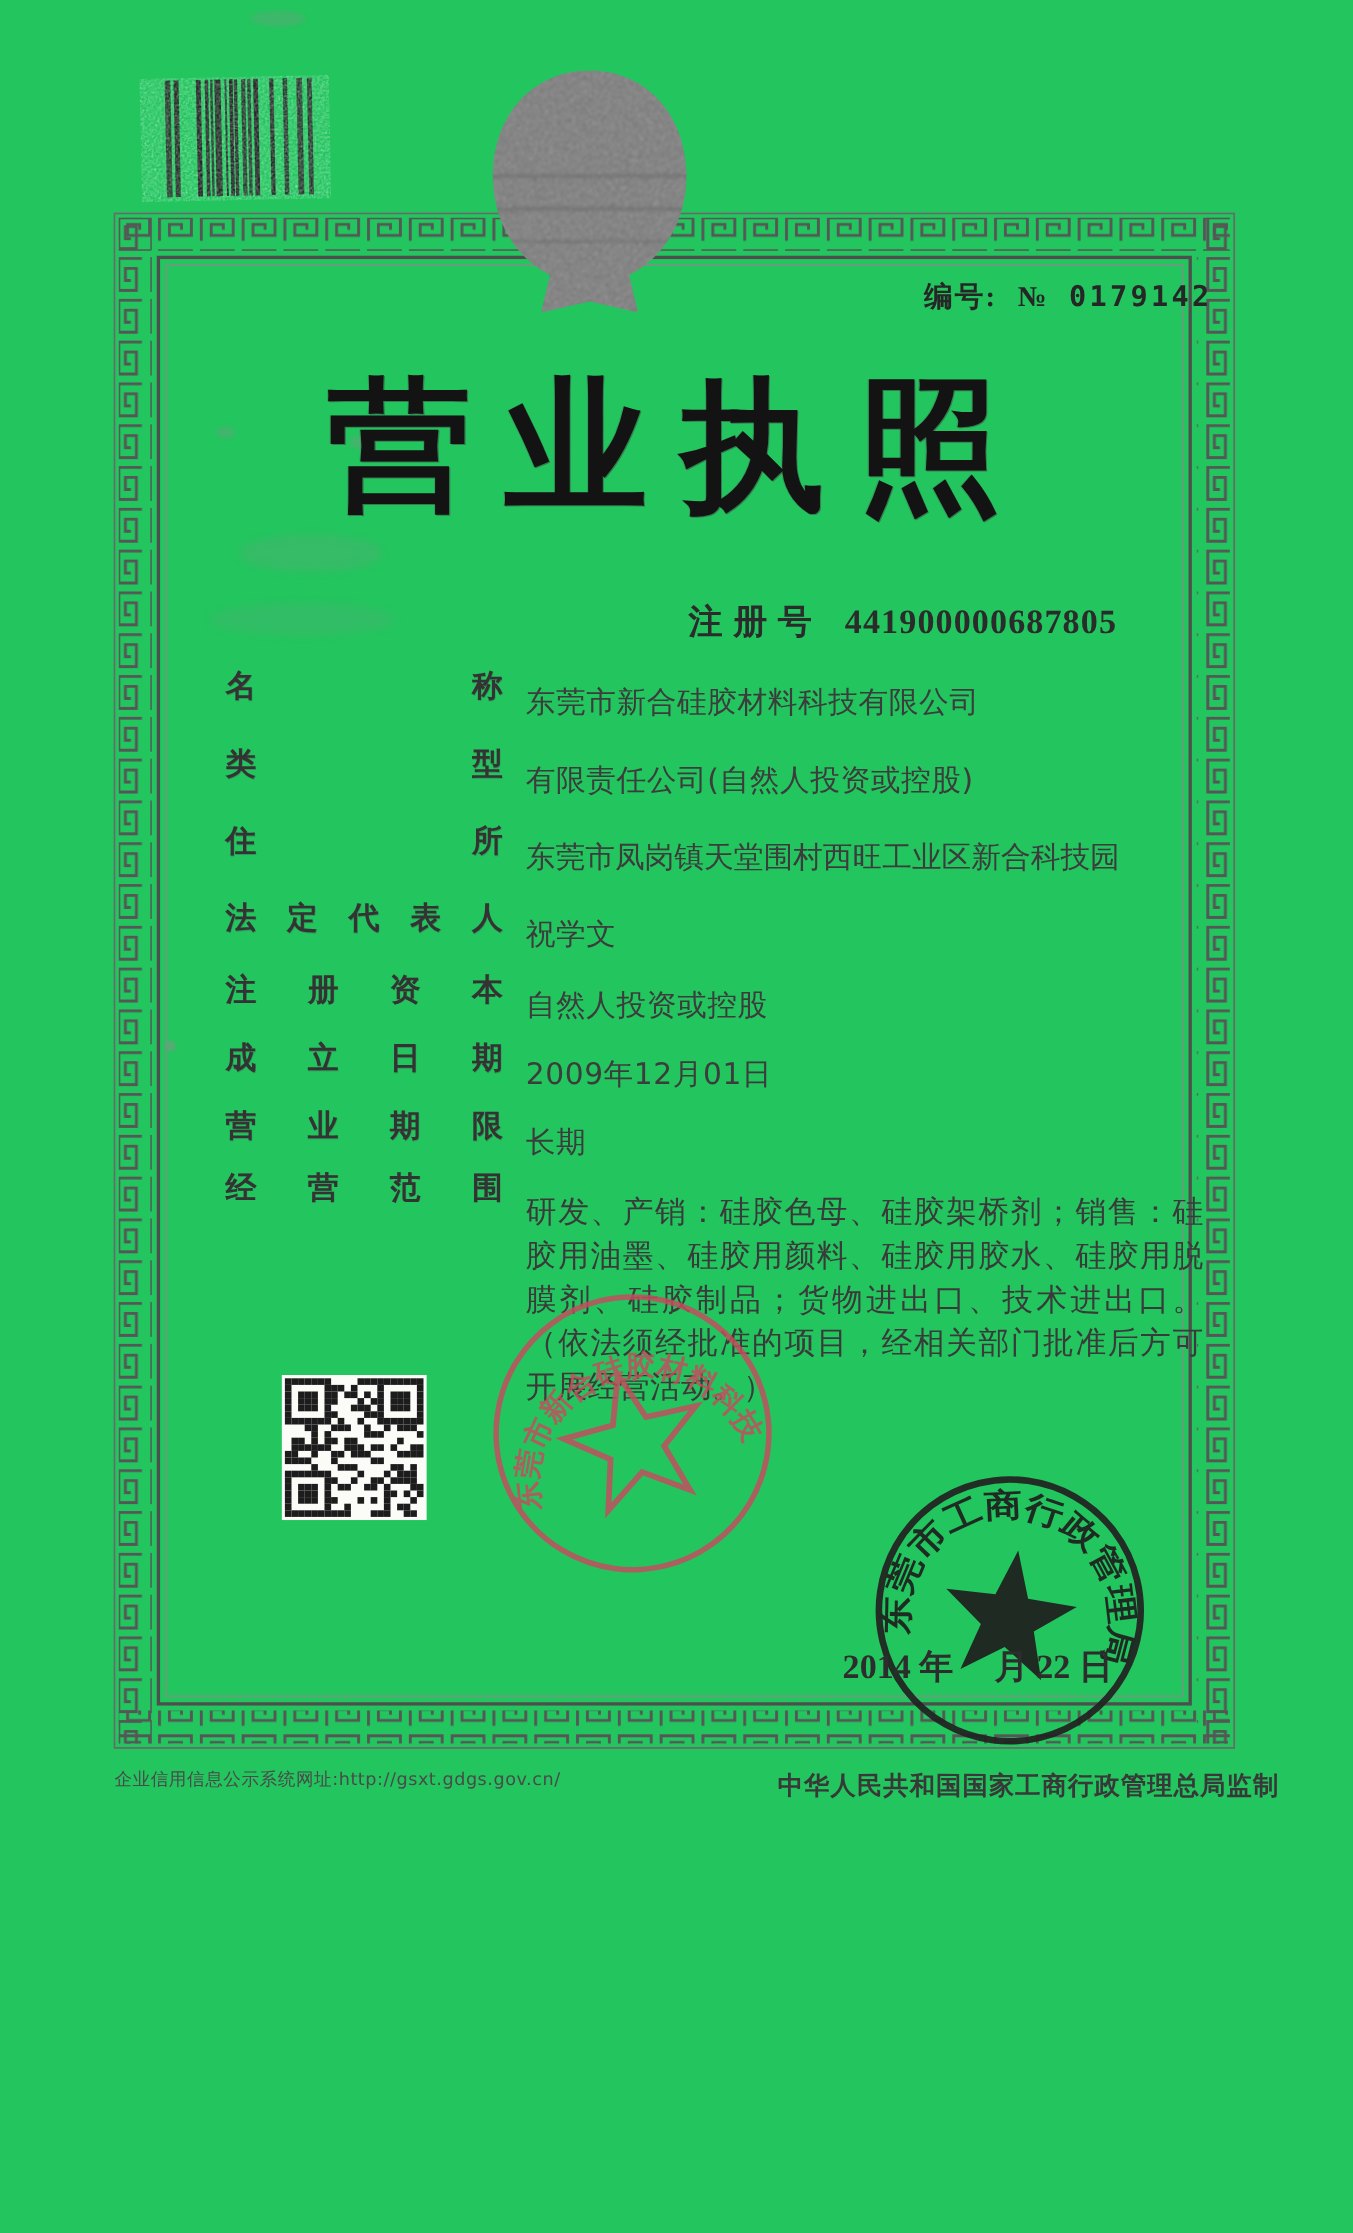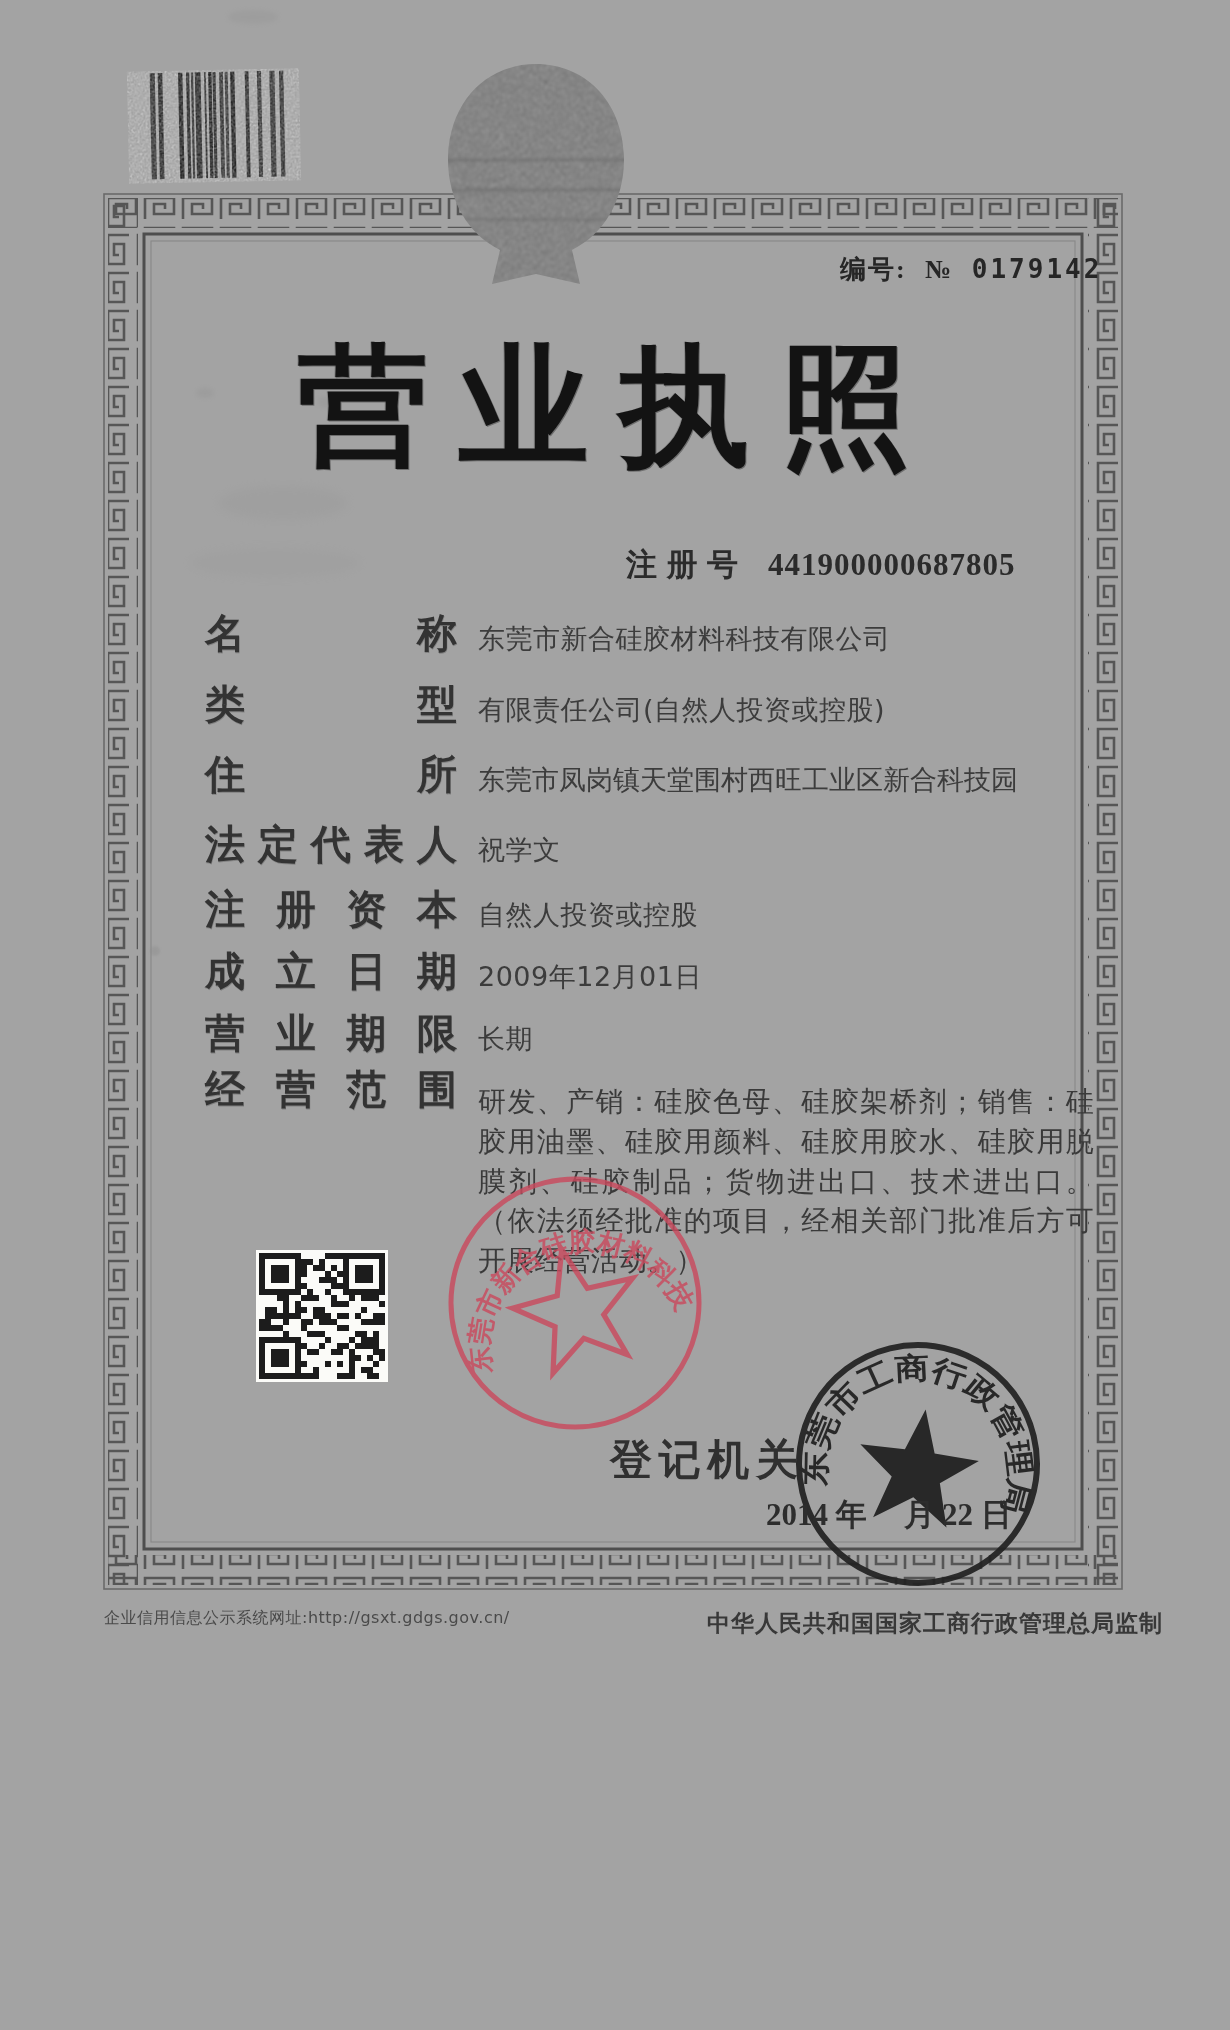--- a/index.html
+++ b/index.html
@@ -1,16 +1,16 @@
 <!DOCTYPE html>
 <html><head>
 <meta charset="utf-8">
 <style>
   html,body{margin:0;padding:0;background:#ffffff;}
-  .page{position:relative;width:1230px;height:2030px;background:#a3a3a3;overflow:hidden;
+  .page{position:relative;width:1230px;height:2030px;background:#22c55e;overflow:hidden;
         font-family:"DejaVu Sans","Liberation Sans",sans-serif;color:#2e2e2e;}
   .abs{position:absolute;}
 
   
   #frame{left:103px;top:193px;}
 
   
   #barcode{left:128px;top:70px;transform:rotate(-1.2deg);}
   #emblem{left:438px;top:58px;}
   #serial{left:840px;top:252px;font-size:26px;letter-spacing:2px;color:#262626;
@@ -23,23 +23,23 @@
          text-shadow:1px 1px 0 rgba(70,70,70,.55), -1px 0 0 rgba(90,90,90,.35);
          filter:contrast(1.05);}
 
   #regno{left:626px;top:528px;font-size:31px;color:#2b2b2b;display:flex;gap:30px;align-items:baseline;margin-top:16px;}
   #regno .lab{width:112px;text-align:justify;text-align-last:justify;font-weight:700;
               font-family:"Liberation Serif","DejaVu Serif",serif;}
   #regno .num{font-family:"Liberation Serif","DejaVu Serif",serif;font-weight:600;letter-spacing:1px;}
 
   
   .row{position:absolute;left:205px;width:900px;}
-  .row .lab{position:absolute;left:0;top:0;width:252px;font-size:40px;font-weight:700;color:#333;
+  .row .lab{position:absolute;left:0;top:0;width:252px;font-size:28px;font-weight:700;color:#333;
             text-align:justify;text-align-last:justify;line-height:1.1;
-            font-family:Liberation Serif, serif;
+            font-family:Liberation Mono, monospace;
             text-shadow:0.5px 0.5px 0 rgba(80,80,80,.4);}
   .row .val{position:absolute;left:273px;top:11px;width:630px;font-size:27px;font-weight:500;
             color:#3c3c3c;letter-spacing:0.5px;line-height:1.2;}
   .row .val-long{position:absolute;left:273px;top:14px;width:616px;font-size:28px;font-weight:500;
             color:#3a3a3a;line-height:1.42;letter-spacing:0.2px;text-align:justify;}
 
   
   #qr{left:256px;top:1250px;}
   #companySeal{left:444px;top:1172px;opacity:.82;}
   #registryLabel{left:610px;top:1432px;width:188px;font-size:42px;font-weight:700;color:#303030;
@@ -434,21 +434,20 @@
       </defs>
     <g transform="rotate(-14 131 131)">
       <circle cx="131" cy="131" r="124" fill="none" stroke="#c94b5e" stroke-width="5"></circle>
       <path transform="translate(131,141) scale(1.55)" d="M0,-42 L10,-13.8 L39.9,-13 L16.2,5.3 L24.7,34 L0,17 L-24.7,34 L-16.2,5.3 L-39.9,-13 L-10,-13.8 Z" fill="none" stroke="#c94b5e" stroke-width="3.4"></path>
       <text font-size="27" fill="#c94b5e" font-weight="700" font-family="'Liberation Serif','DejaVu Serif',serif">
         <textPath href="#sealArc" startOffset="0" textLength="400" lengthAdjust="spacingAndGlyphs">东莞市新合硅胶材料科技有限公司</textPath>
       </text>
     </g>
   </svg>
 
-  <div class="abs" id="registryLabel">登记机关</div>
 
   <svg class="abs" id="registrySeal" width="250" height="252">
     <defs>
         <path id="regArc" d="M 40.9 170 A 92 92 0 1 1 209.1 170" fill="none"></path>
       </defs>
     <g transform="rotate(8 125 126)">
       <circle cx="125" cy="126" r="119" fill="none" stroke="#222222" stroke-width="6"></circle>
       <path transform="translate(125,134) scale(1.5)" d="M0,-42 L10,-13.8 L39.9,-13 L16.2,5.3 L24.7,34 L0,17 L-24.7,34 L-16.2,5.3 L-39.9,-13 L-10,-13.8 Z" fill="#1f1f1f"></path>
       <text font-size="30" fill="#1f1f1f" font-weight="700" font-family="'Liberation Serif','DejaVu Serif',serif">
         <textPath href="#regArc" startOffset="10" textLength="345" lengthAdjust="spacingAndGlyphs">东莞市工商行政管理局</textPath>

